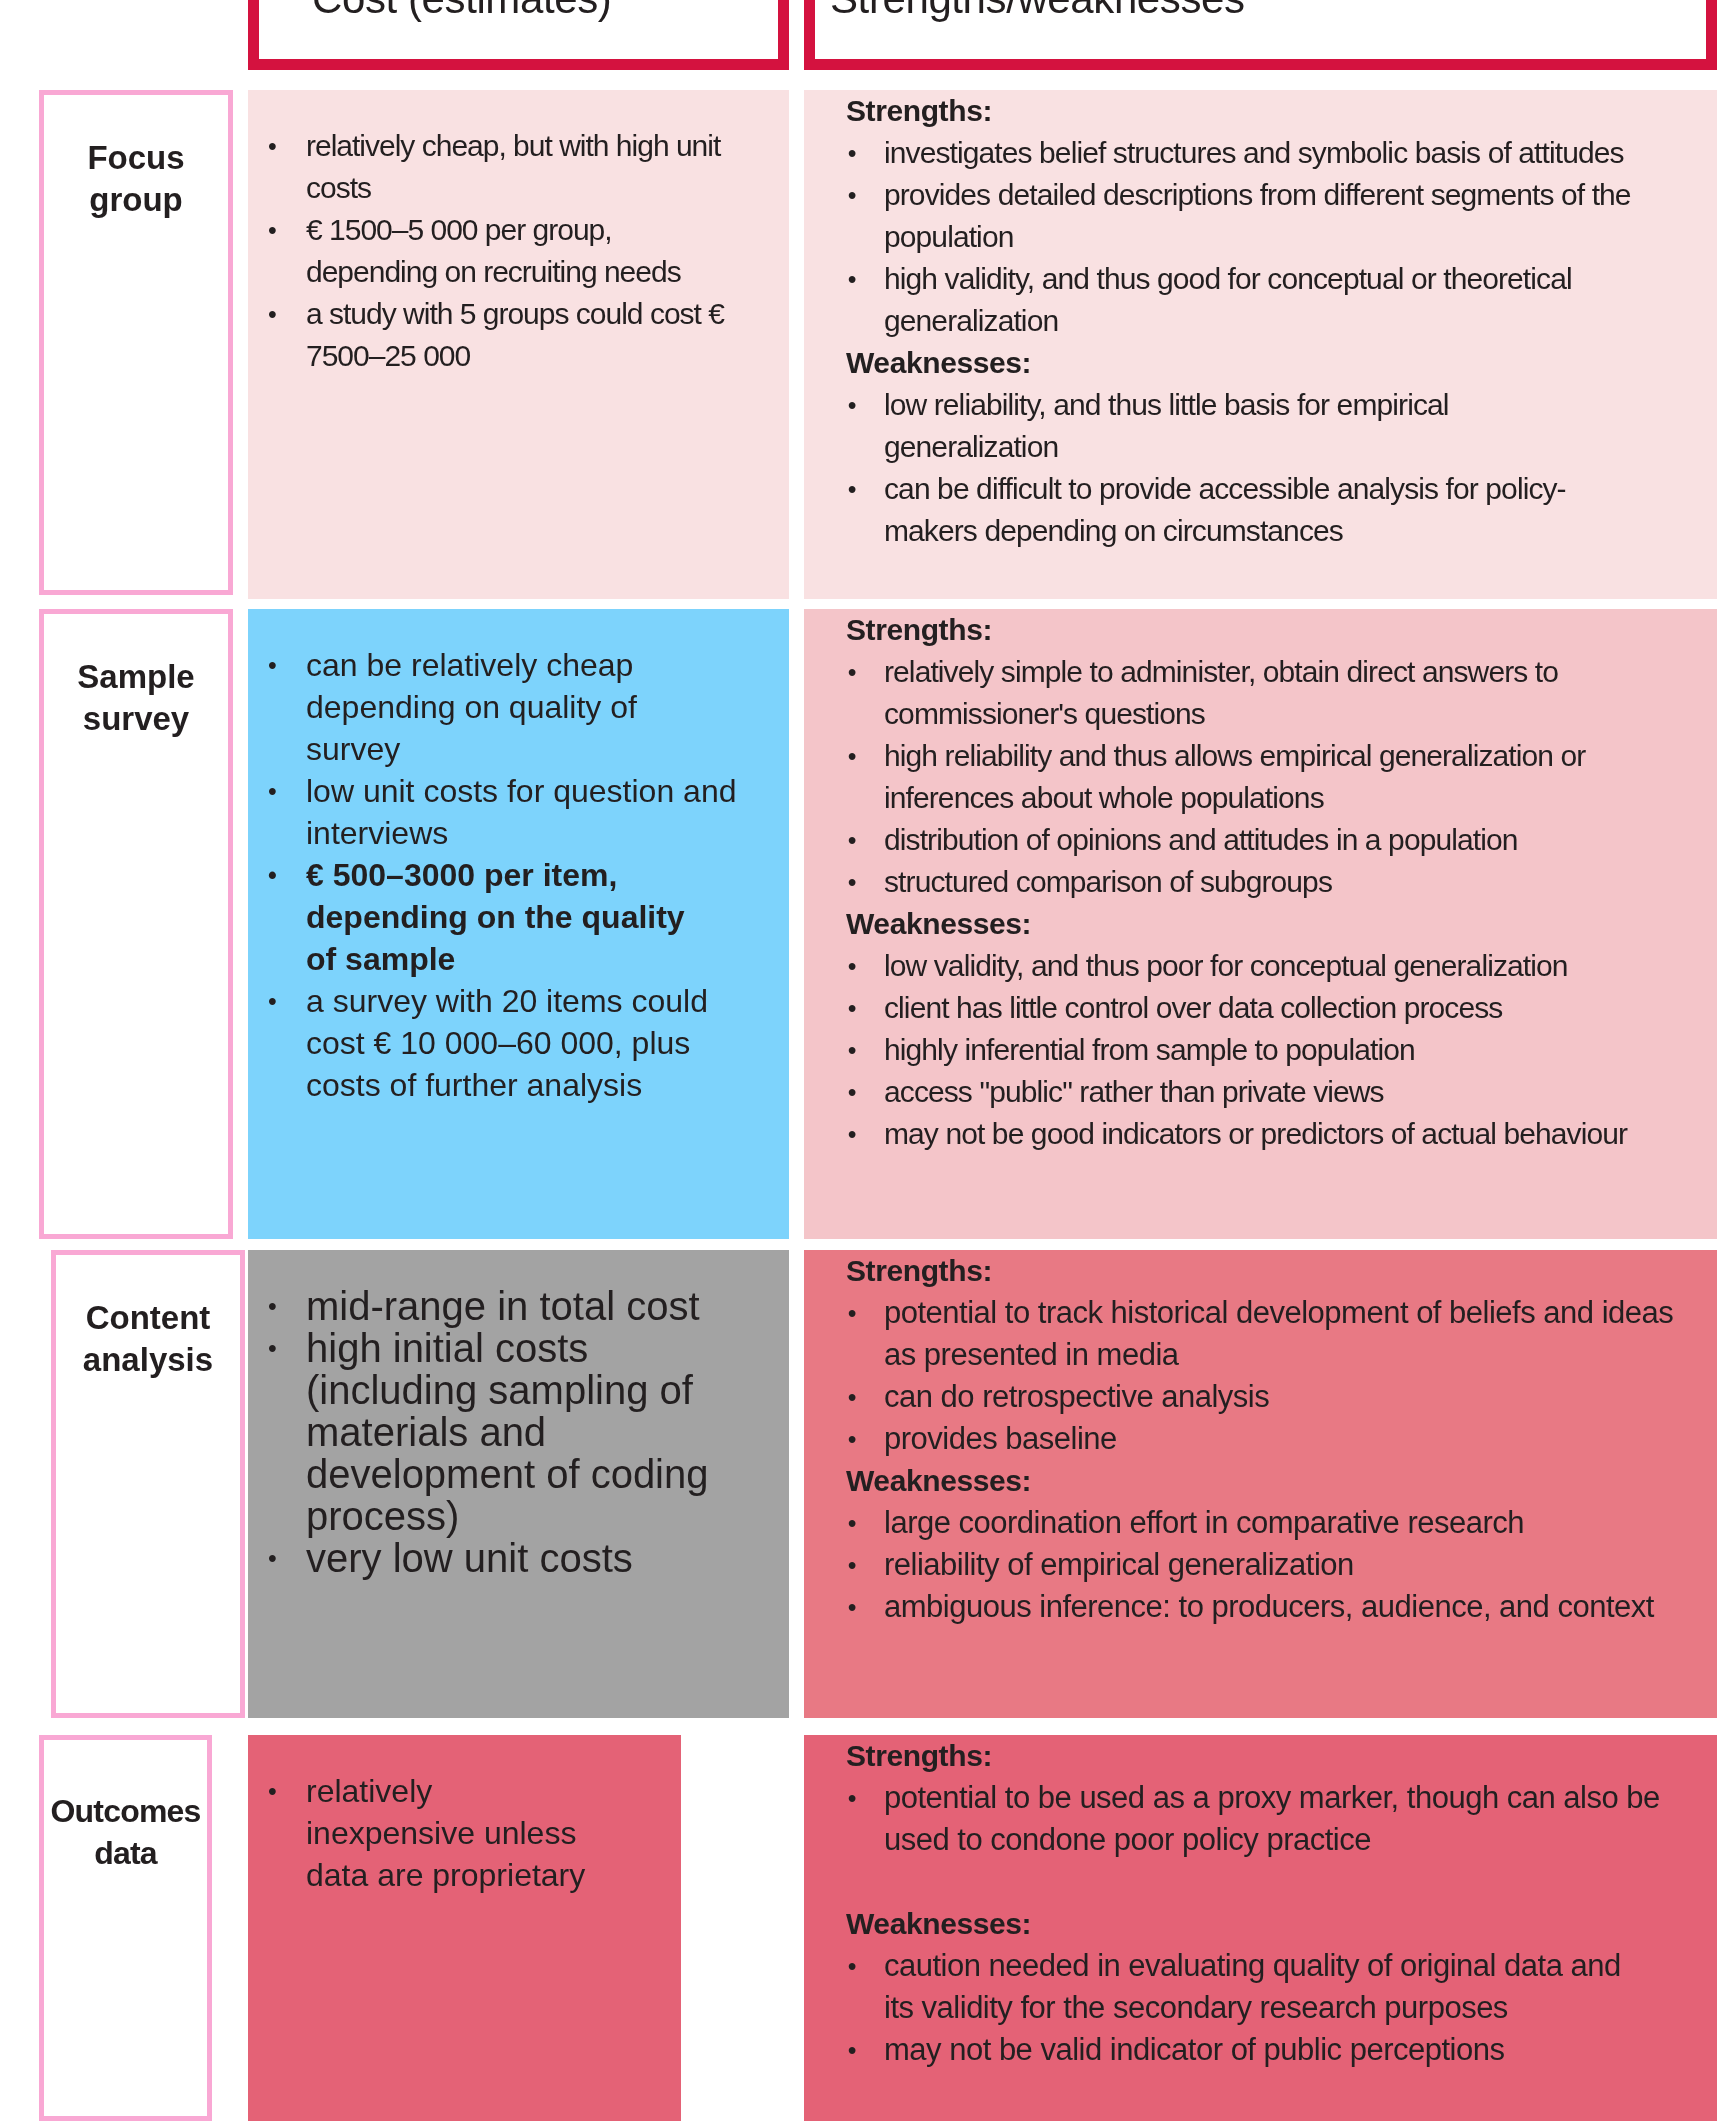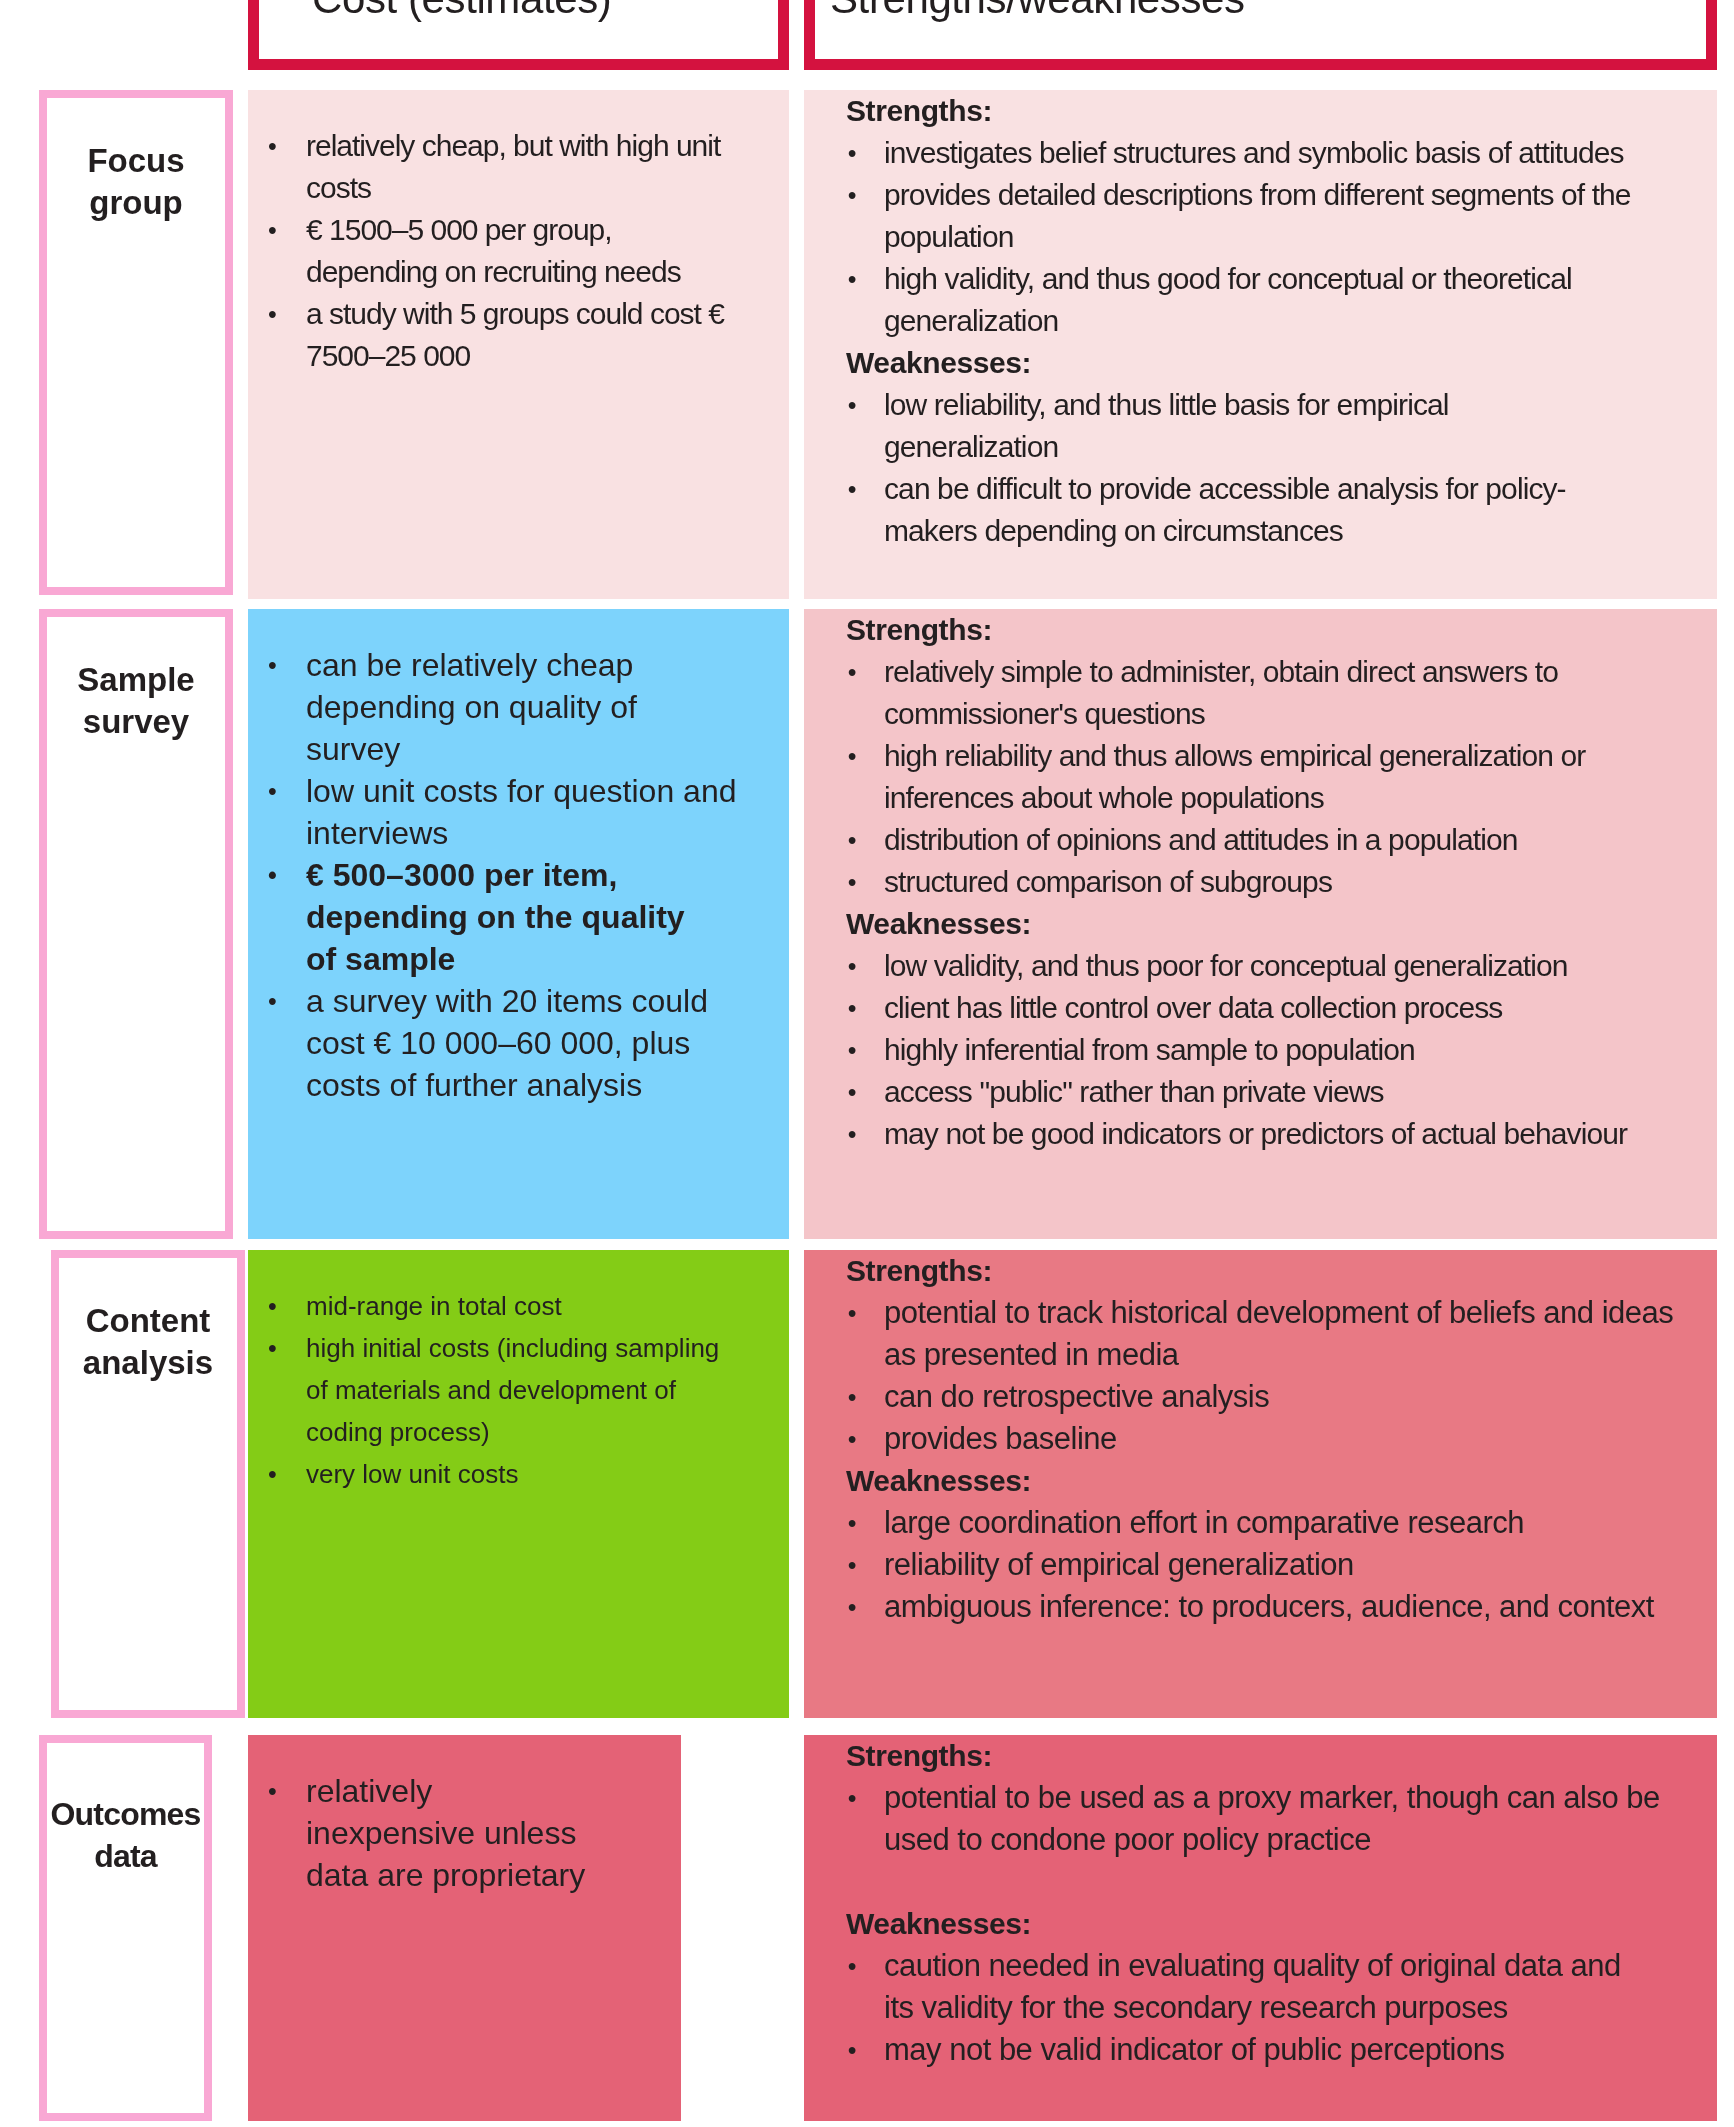--- a/index.html
+++ b/index.html
@@ -2,21 +2,21 @@
 <html style="font-size:13.4px"><head>
 <meta charset="utf-8">
 <style>
   html, body { margin: 0; padding: 0; background: #ffffff; }
   body { width: 1735px; height: 2127px; position: relative; overflow: hidden;
          font-family: "Liberation Sans", "DejaVu Sans", sans-serif; color: #231f20; }
   .abs { position: absolute; box-sizing: border-box; }
   .hdr { border: 11px solid #d4123f; border-top: none; background: #fff;
          font-size: 42px; font-weight: normal; color: #231f20; letter-spacing: -0.4px; }
   .hdr span { position: absolute; top: -16.7px; white-space: nowrap; }
-  .label-box { border: 8px solid #f9a8d4; background: #fff; text-align: center;
+  .label-box { border: 5px solid #f9a8d4; background: #fff; text-align: center;
                font-weight: bold; font-size: 33px; line-height: 42px; color: #231f20; }
   .label-box span { display: block; margin-top: 42px; padding: 0 3.3px; }
   .cell { font-size: 31px; line-height: 42px; color: #231f20; }
   ul { list-style: none; margin: 0; padding: 0; }
   li { position: relative; padding-left: 38px; }
   li::before { content: "\2022"; position: absolute; left: 0; top: 0; font-size: 25px; }
   .cost ul li { padding-left: 58px; }
   .cost ul li::before { left: 20px; }
   .sec-title { font-weight: bold; font-size: 30px; line-height: 42px; letter-spacing: -0.4px; }
   .sw { padding: 5px 0 0 42px; }
@@ -83,21 +83,21 @@
     <li>client has little control over data collection process</li>
     <li>highly inferential from sample to population</li>
     <li>access "public" rather than private views</li>
     <li style="padding-right:32px;">may not be good indicators or predictors of actual behaviour</li>
   </ul>
 </div>
 
 <div class="abs label-box" style="left:51px; top:1250px; width:194px; height:468px;">
   <span>Content analysis</span>
 </div>
-<div class="abs cell cost" style="left:248px; top:1250px; width:541px; height:468px; background:#84cc16; padding:35px 50px 0 0; font-size:26px;">
+<div class="abs cell cost" style="left:248px; top:1250px; width:541px; height:468px; background:#a3a3a3; padding:35px 50px 0 0; font-size:40px;">
   <ul>
     <li>mid-range in total cost</li>
     <li>high initial costs (including sampling of materials and development of coding process)</li>
     <li>very low unit costs</li>
   </ul>
 </div>
 <div class="abs cell sw" style="left:804px; top:1250px; width:913px; height:468px; background:#e87984; font-size:31px; letter-spacing:-0.5px; padding-top:0;">
   <div class="sec-title">Strengths:</div>
   <ul>
     <li style="padding-right:25px;">potential to track historical development of beliefs and ideas as presented in media</li>

